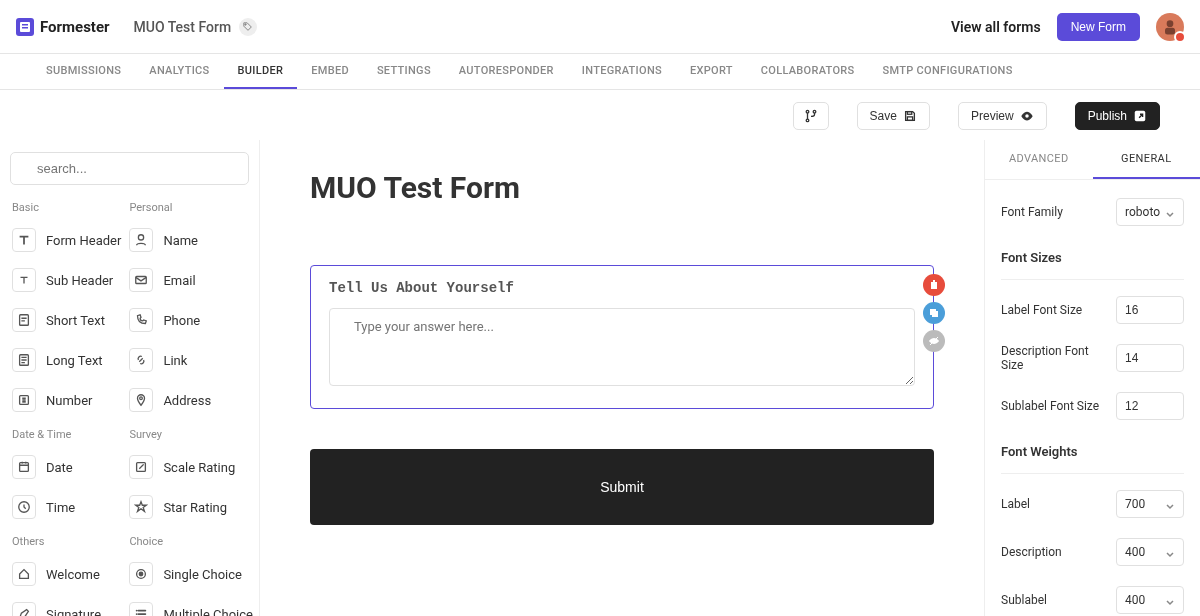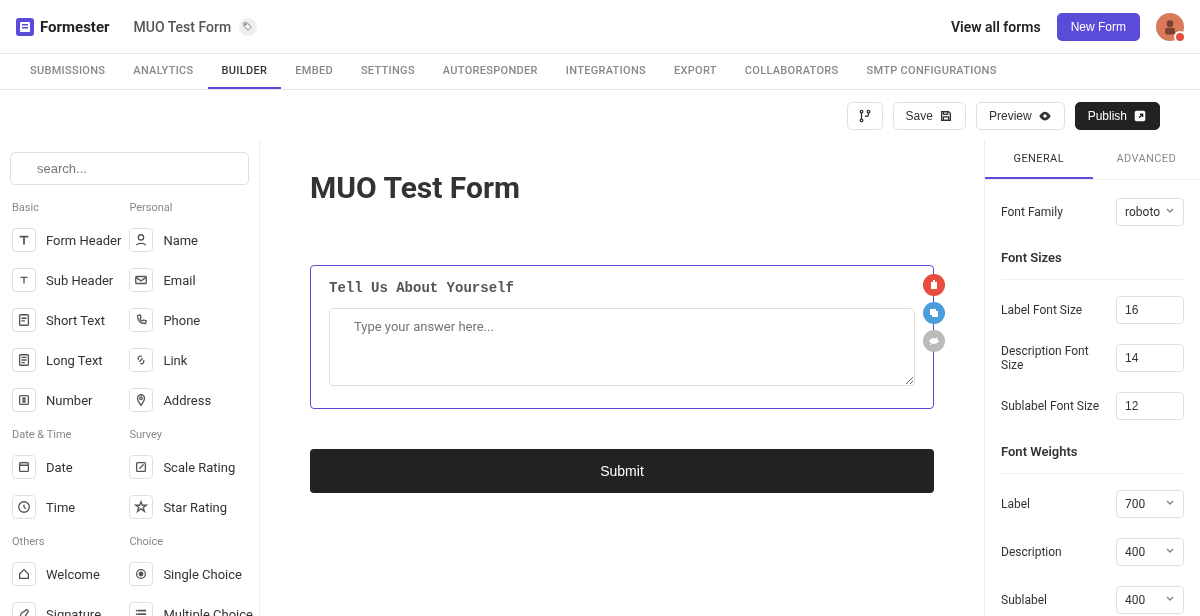--- a/index.html
+++ b/index.html
@@ -12,25 +12,25 @@
 .logo-text { font-weight: 700; font-size: 15px; color: #222; }
 .form-name { margin-left: 24px; font-size: 14px; color: #555; font-weight: 500; }
 .tag-badge { display: inline-flex; align-items: center; justify-content: center; width: 18px; height: 18px; margin-left: 8px; background: #eee; border-radius: 9px; font-size: 10px; color: #777; }
 .topbar-spacer { flex: 1; }
 .view-all { font-size: 14px; font-weight: 600; color: #222; margin-right: 16px; cursor: pointer; }
 .new-form-btn { background: #5b4bd9; color: #fff; border: none; padding: 7px 14px; border-radius: 5px; font-size: 12px; font-weight: 500; cursor: pointer; margin-right: 16px; }
 .avatar { width: 28px; height: 28px; border-radius: 50%; background: #d97a5b; position: relative; display: flex; align-items: center; justify-content: center; }
 .avatar svg { width: 20px; height: 20px; }
 .avatar-badge { position: absolute; bottom: -2px; right: -2px; width: 12px; height: 12px; background: #e74c3c; border-radius: 50%; border: 2px solid #fff; font-size: 7px; color: #fff; display: flex; align-items: center; justify-content: center; }
 
-.navtabs { display: flex; padding: 0 16px; border-bottom: 1px solid #e5e5e5; height: 36px; }
+.navtabs { display: flex; padding: 0 32px; border-bottom: 1px solid #e5e5e5; height: 36px; }
 .navtab { padding: 0 14px; font-size: 11px; font-weight: 500; color: #888; letter-spacing: 0.3px; cursor: pointer; display: flex; align-items: center; border-bottom: 2px solid transparent; }
 .navtab.active { color: #333; border-bottom-color: #5b4bd9; }
 
-.toolbar { display: flex; justify-content: flex-end; align-items: center; padding: 12px 40px 10px; gap: 10px; }
+.toolbar { display: flex; justify-content: flex-end; align-items: center; padding: 12px 40px 10px; gap: 28px; }
 .tool-btn { display: flex; align-items: center; gap: 6px; border: 1px solid #e0e0e0; background: #fff; padding: 6px 12px; border-radius: 5px; font-size: 12px; font-weight: 500; cursor: pointer; color: #333; }
 .tool-btn svg { width: 14px; height: 14px; }
 .tool-btn.dark { background: #222; color: #fff; border-color: #222; }
 .tool-btn.icon-only { padding: 6px 10px; }
 
 .main { display: flex; height: calc(100% - 38px - 36px - 46px); }
 
 .left-panel { width: 260px; border-right: 1px solid #eee; padding: 12px 8px; overflow-y: auto; }
 .search-input { width: calc(100% - 4px); margin: 0 2px 8px; padding: 8px 26px; border: 1px solid #e0e0e0; border-radius: 5px; font-size: 13px; }
 .elem-cols { display: flex; gap: 0; }
@@ -45,33 +45,33 @@
 .form-title { font-size: 30px; font-weight: 700; color: #333; margin-bottom: 60px; }
 .field-block { border: 1px solid #5b4bd9; border-radius: 4px; padding: 14px 18px 18px; position: relative; margin-bottom: 40px; }
 .field-label { font-size: 14px; font-weight: 600; color: #555; margin-bottom: 12px; font-family: Liberation Mono, monospace; }
 .field-textarea { width: 100%; min-height: 78px; border: 1px solid #e0e0e0; border-radius: 4px; padding: 10px 24px; font-size: 13px; resize: both; font-family: inherit; }
 .field-actions { position: absolute; right: -12px; top: 8px; display: flex; flex-direction: column; gap: 6px; }
 .fa-btn { width: 22px; height: 22px; border-radius: 50%; display: flex; align-items: center; justify-content: center; cursor: pointer; }
 .fa-btn svg { width: 12px; height: 12px; fill: #fff; }
 .fa-delete { background: #e74c3c; }
 .fa-copy { background: #4b9ed9; }
 .fa-hide { background: #bbb; }
-.submit-btn { width: 100%; background: #222; color: #fff; border: none; padding: 14px; border-radius: 4px; font-size: 14px; cursor: pointer; }
+.submit-btn { width: 100%; background: #222; color: #fff; border: none; padding: 30px; border-radius: 4px; font-size: 14px; cursor: pointer; }
 
 .right-panel { width: 216px; border-left: 1px solid #eee; display: flex; flex-direction: column; }
 .rp-tabs { display: flex; border-bottom: 1px solid #eee; }
 .rp-tab { flex: 1; text-align: center; padding: 12px 0; font-size: 11px; color: #888; letter-spacing: 0.4px; cursor: pointer; border-bottom: 2px solid transparent; }
 .rp-tab.active { color: #333; border-bottom-color: #5b4bd9; }
 .rp-body { padding: 18px 16px; overflow-y: auto; flex: 1; }
 .rp-row { display: flex; align-items: center; justify-content: space-between; margin-bottom: 20px; }
 .rp-row.two-line .rp-label { max-width: 90px; }
 .rp-label { font-size: 12px; color: #333; }
 .rp-section { font-size: 13px; font-weight: 600; color: #333; padding: 4px 0 14px; border-bottom: 1px solid #eee; margin-bottom: 16px; }
 .rp-select, .rp-input { width: 68px; border: 1px solid #e0e0e0; border-radius: 4px; padding: 6px 8px; font-size: 12px; background: #fff; color: #333; }
-.rp-select { display: flex; align-items: flex-start; justify-content: space-between; cursor: pointer; }
+.rp-select { display: flex; align-items: flex-end; justify-content: space-between; cursor: pointer; }
 .rp-select svg { width: 10px; height: 10px; stroke: #888; }
 </style>
 </head>
 <body>
 
 <div class="topbar">
   <div class="logo-wrap">
     <div class="logo-mark">
       <svg viewBox="0 0 12 12">
           <rect x="1" y="1" width="10" height="10" rx="1"></rect>
@@ -345,22 +345,22 @@
               <path d="M2 10L10 2" stroke="#fff"></path>
             </svg>
           </div>
       </div>
     </div>
     <button class="submit-btn">Submit</button>
   </div>
 
   <div class="right-panel">
     <div class="rp-tabs">
+      <div class="rp-tab">ADVANCED</div>
       <div class="rp-tab active">GENERAL</div>
-      <div class="rp-tab">ADVANCED</div>
     </div>
     <div class="rp-body">
       <div class="rp-row">
         <span class="rp-label">Font Family</span>
         <div class="rp-select">
           <span>roboto</span>
           <svg viewBox="0 0 10 10" fill="none" stroke-width="1.5">
               <path d="M2 4l3 3 3-3"></path>
             </svg>
         </div>

